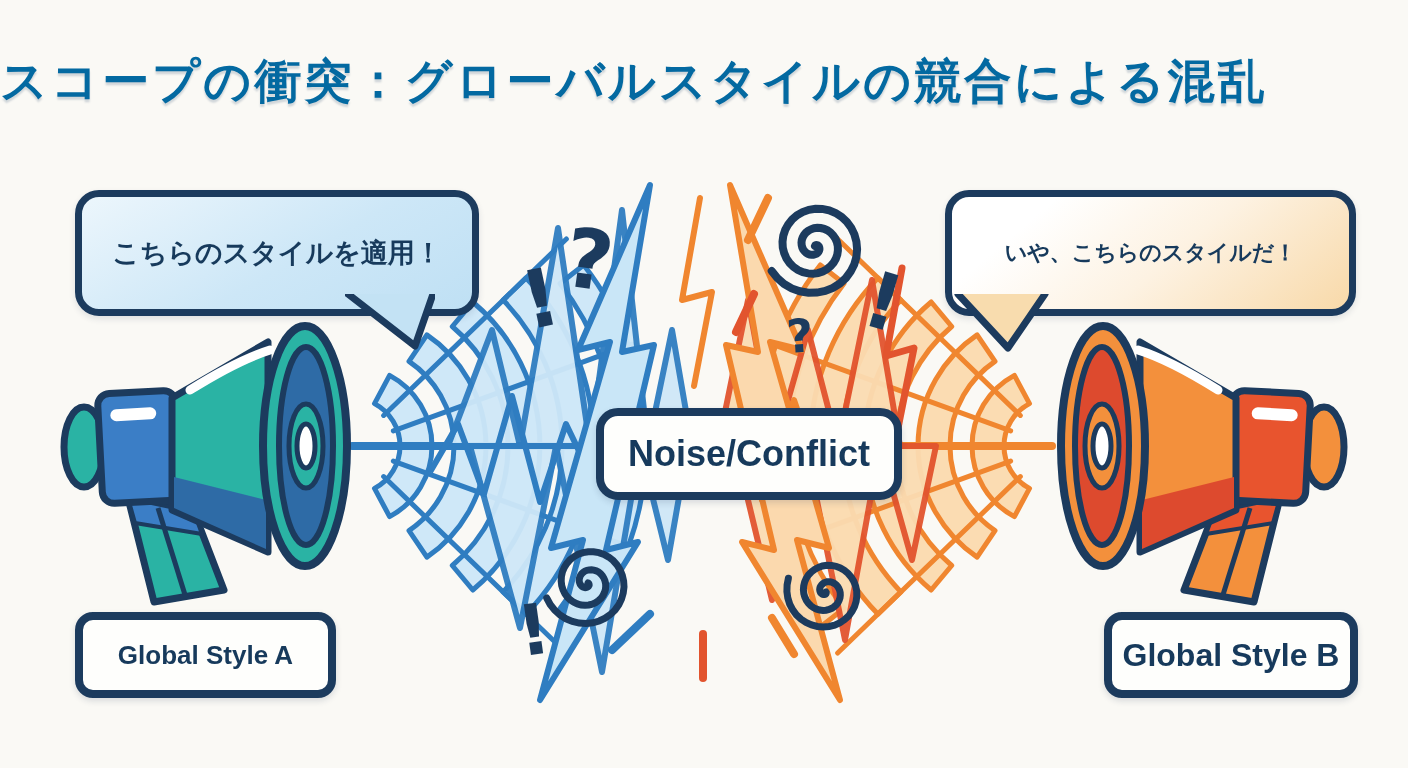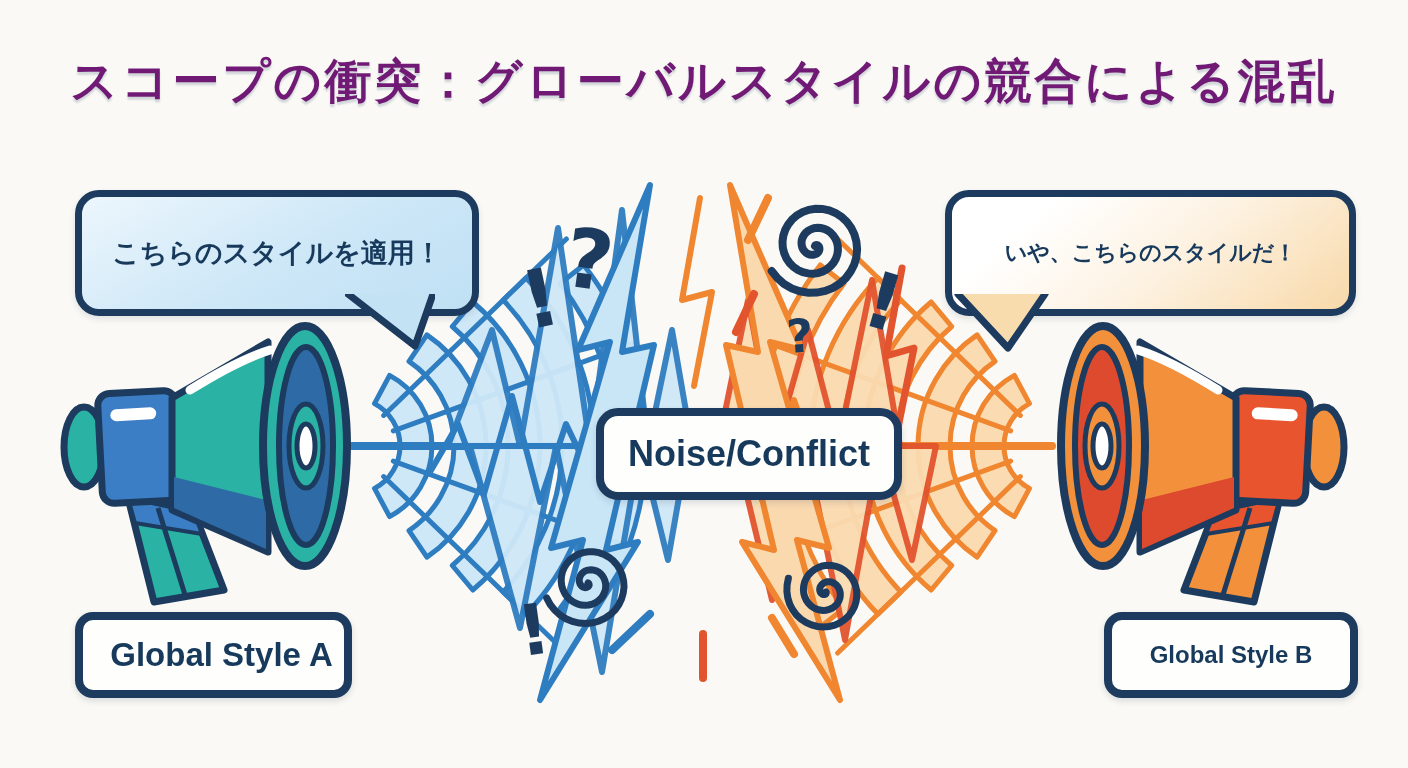--- a/index.html
+++ b/index.html
@@ -1,35 +1,35 @@
 <!DOCTYPE html>
 <html><head>
 <meta charset="utf-8">
 <style>
   html,body{margin:0;padding:0;background:#e8e8e8;}
   .stage{position:relative;width:1408px;height:768px;overflow:hidden;
          background:#faf9f5;font-family:"Liberation Sans","DejaVu Sans",sans-serif;}
   #art{position:absolute;left:0;top:0;z-index:1;}
-  .title{position:absolute;top:50px;left:0;right:0;z-index:2;text-align:center;
-         font-weight:800;font-size:47px;letter-spacing:3px;color:#701a75;
+  .title{position:absolute;top:50px;left:0;right:0;z-index:2;text-align:left;
+         font-weight:800;font-size:47px;letter-spacing:3px;color:#0369a1;
          text-shadow:0 3px 2px rgba(23,58,92,.18);}
   .bubble{position:absolute;z-index:4;display:flex;align-items:center;justify-content:center;
           border:7px solid #1c3b5e;border-radius:24px;font-weight:700;font-size:27px;
           color:#173a5c;box-shadow:0 3px 6px rgba(30,50,80,.12);}
   .bubble.left{left:75px;top:190px;width:390px;height:112px;
           background:linear-gradient(150deg,#ecf6fc 0%,#cde7f7 55%,#bfe0f4 100%);}
   .bubble.right{left:945px;top:190px;width:397px;height:112px;font-size:22px;
           background:linear-gradient(320deg,#f8d9a9 0%,#fdf2e2 45%,#ffffff 80%);}
   .tail{position:absolute;z-index:5;}
   .badge{position:absolute;display:flex;align-items:center;justify-content:center;
          background:#fefefc;border:8px solid #1c3b5e;color:#173a5c;font-weight:700;
          box-shadow:0 3px 6px rgba(30,50,80,.15);}
   #noise{left:596px;top:408px;width:290px;height:76px;font-size:36px;border-radius:22px;z-index:3;}
-  #styleA{left:75px;top:612px;width:245px;height:70px;font-size:33px;border-radius:18px;z-index:3;padding-left:16px;}
-  #styleB{left:1104px;top:612px;width:238px;height:70px;font-size:24px;border-radius:18px;z-index:3;}
+  #styleA{left:75px;top:612px;width:245px;height:70px;font-size:26px;border-radius:18px;z-index:3;}
+  #styleB{left:1104px;top:612px;width:238px;height:70px;font-size:32px;border-radius:18px;z-index:3;}
   .mega-left{--body:#2ab3a4;--box:#3b7ec6;--deep:#2e6ba6;}
   .mega-right{--body:#f3903c;--box:#e8542e;--deep:#dd4a2e;}
   .mark{font-weight:bold;fill:#1c3b5e;font-family:"DejaVu Sans","Liberation Sans",sans-serif;}
 </style>
 </head>
 <body>
 
 <div class="stage">
 
   <svg id="art" width="1408" height="768" viewBox="0 0 1408 768">

